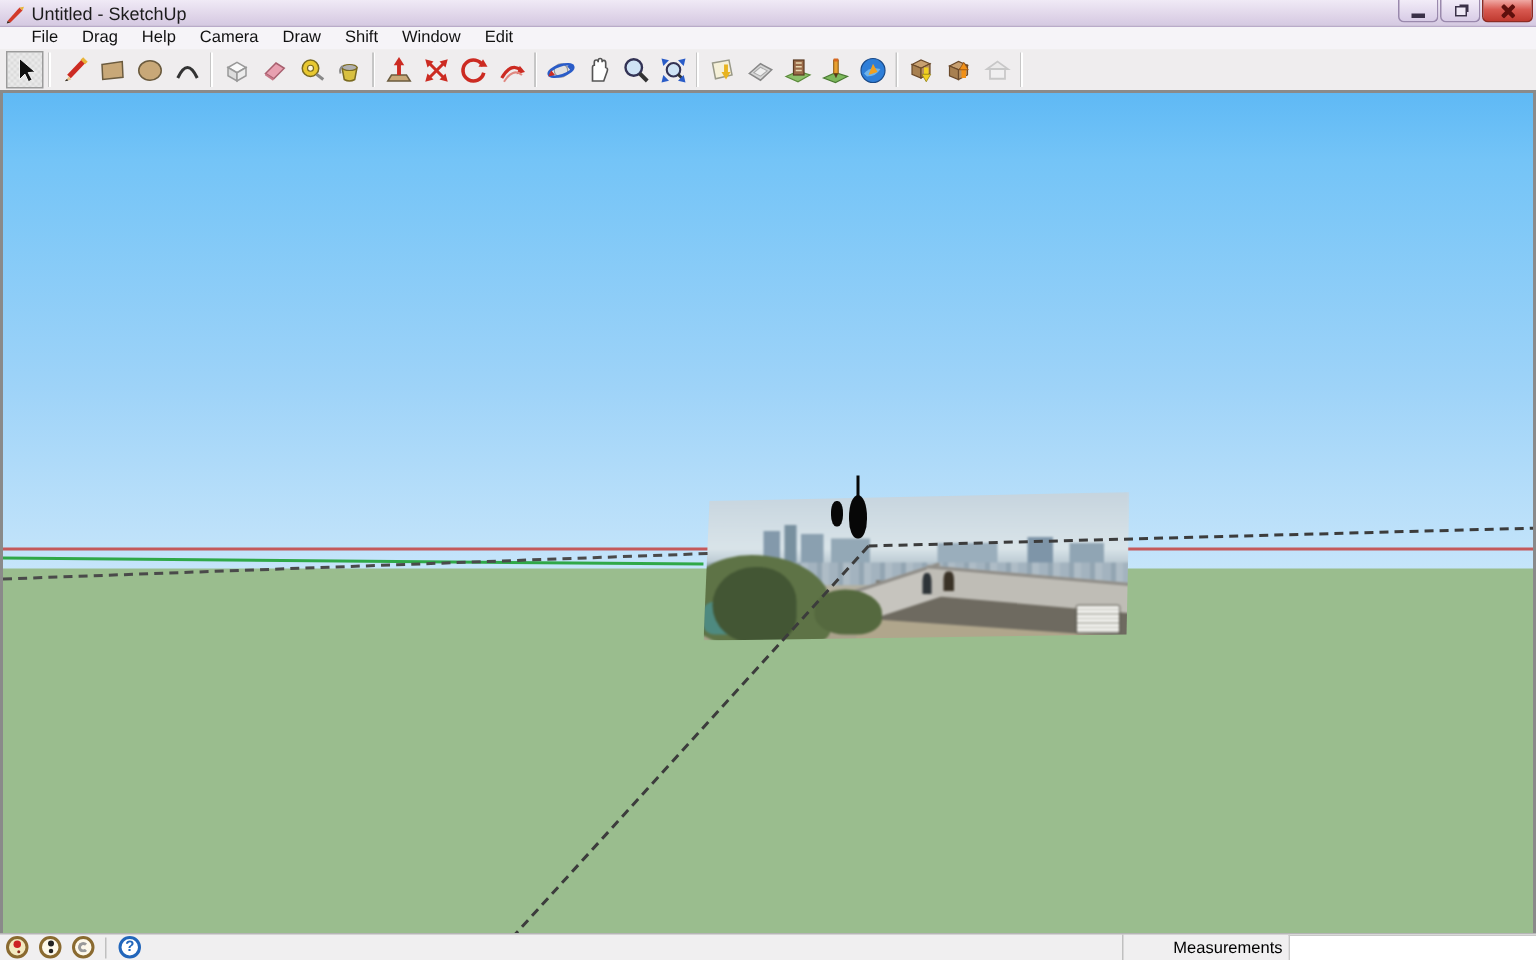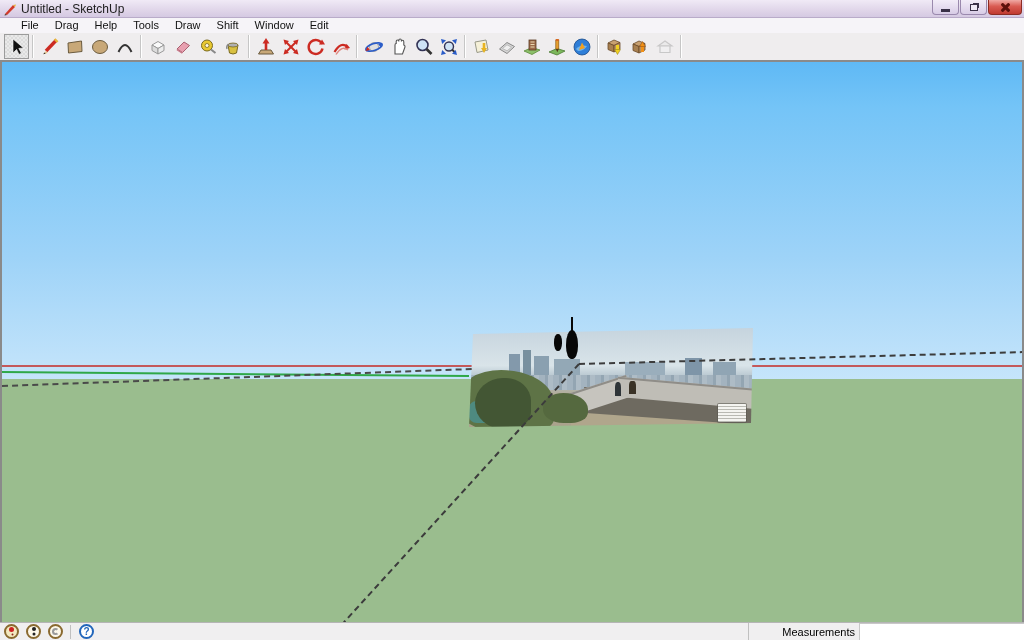--- a/index.html
+++ b/index.html
@@ -152,21 +152,21 @@
       <div class="win-btn close">
           <div class="glyph-close"></div>
         </div>
     </div>
   </div>
 
   <div class="menubar">
     <span class="menu-item">File</span>
     <span class="menu-item">Drag</span>
     <span class="menu-item">Help</span>
-    <span class="menu-item">Tools</span>
+    <span class="menu-item">Camera</span>
     <span class="menu-item">Draw</span>
     <span class="menu-item">Shift</span>
     <span class="menu-item">Window</span>
     <span class="menu-item">Edit</span>
   </div>
 
   <div class="toolbar">
     <div class="tbtn pressed">
       <svg viewBox="0 0 20 20">
         <path d="M6 2 L6 16 L9.6 12.4 L12 17.5 L14.4 16.2 L11.8 11.4 L16.5 11 Z" fill="#111" stroke="#fff" stroke-width="0.6"></path>

